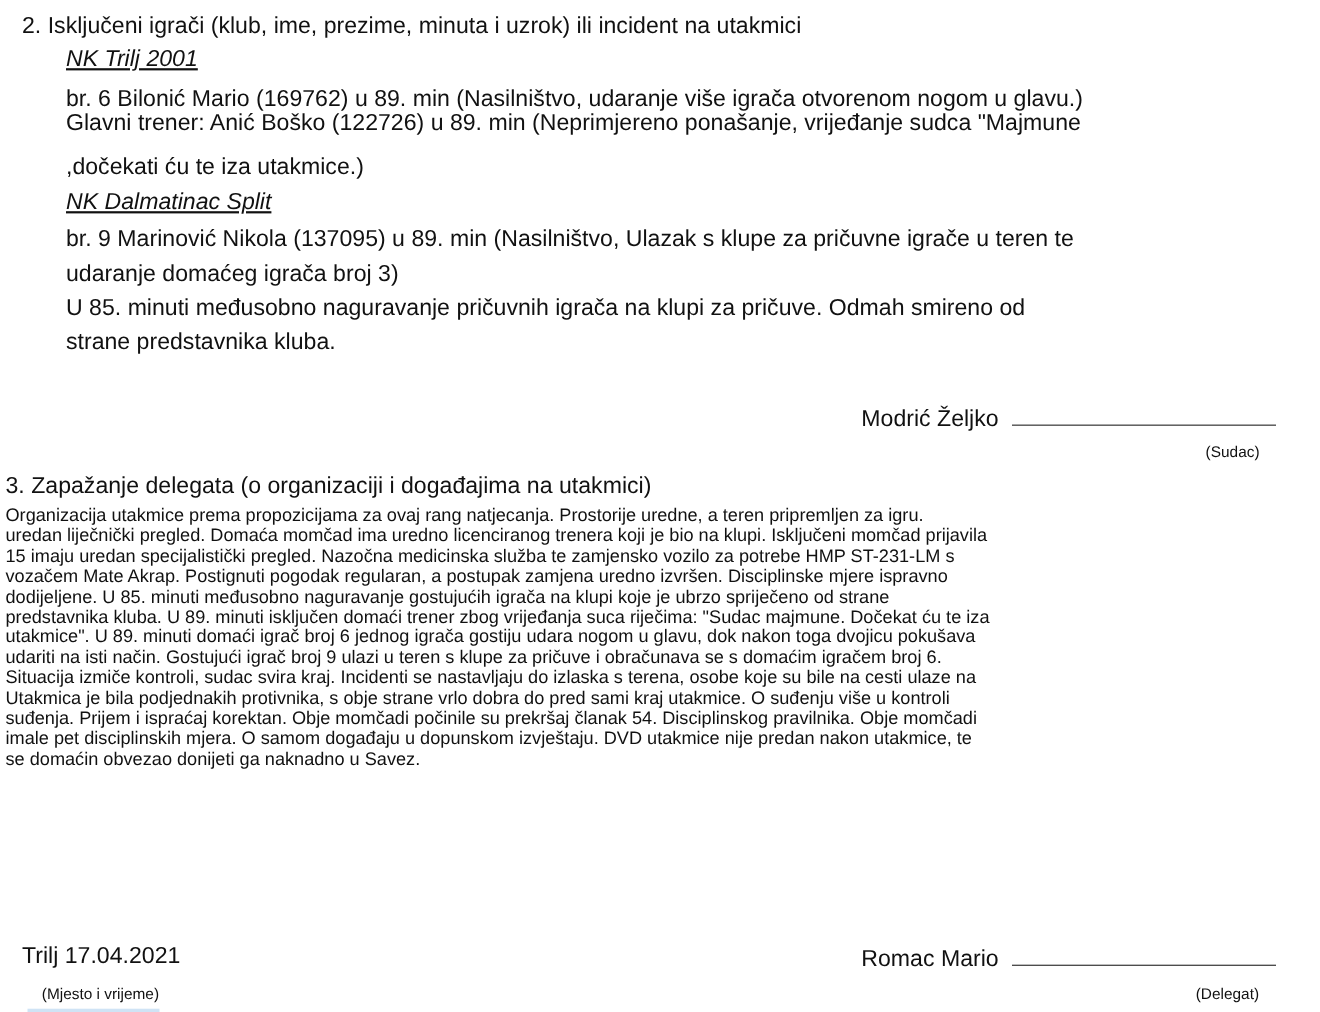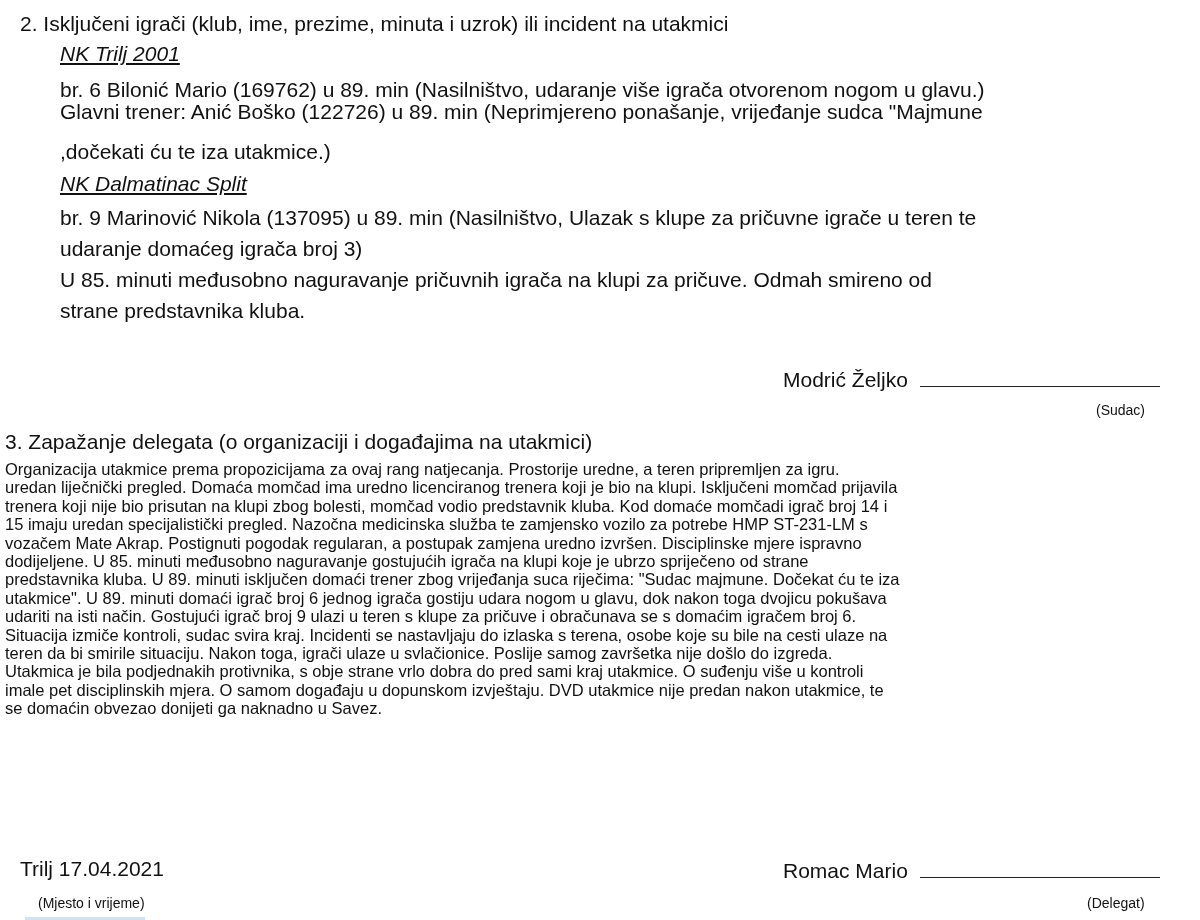--- a/index.html
+++ b/index.html
@@ -44,30 +44,29 @@
     <span>Modrić Željko</span><span class="sig-line"></span>
   </div>
   <div class="abs tiny" style="left:1096px; top:402px;">(Sudac)</div>
 </div>
 
 <div>
   <div class="abs big" style="left:5px; top:430px;">3. Zapažanje delegata (o organizaciji i događajima na utakmici)</div>
   <div class="p3">
     <span>Organizacija utakmice prema propozicijama za ovaj rang natjecanja. Prostorije uredne, a teren pripremljen za igru.</span>
     <span>uredan liječnički pregled. Domaća momčad ima uredno licenciranog trenera koji je bio na klupi. Isključeni momčad prijavila</span>
-    <span>trenera koji nije bio prisutan na klupi zbog bolesti, momčad vodio predstavnik kluba. Kod domaće momčadi igrač broj 14 i</span>
     <span>15 imaju uredan specijalistički pregled. Nazočna medicinska služba te zamjensko vozilo za potrebe HMP ST-231-LM s</span>
     <span>vozačem Mate Akrap. Postignuti pogodak regularan, a postupak zamjena uredno izvršen. Disciplinske mjere ispravno</span>
     <span>dodijeljene. U 85. minuti međusobno naguravanje gostujućih igrača na klupi koje je ubrzo spriječeno od strane</span>
     <span>predstavnika kluba. U 89. minuti isključen domaći trener zbog vrijeđanja suca riječima: "Sudac majmune. Dočekat ću te iza</span>
     <span>utakmice". U 89. minuti domaći igrač broj 6 jednog igrača gostiju udara nogom u glavu, dok nakon toga dvojicu pokušava</span>
     <span>udariti na isti način. Gostujući igrač broj 9 ulazi u teren s klupe za pričuve i obračunava se s domaćim igračem broj 6.</span>
     <span>Situacija izmiče kontroli, sudac svira kraj. Incidenti se nastavljaju do izlaska s terena, osobe koje su bile na cesti ulaze na</span>
-    <span>teren da bi smirile situaciju. Nakon toga, igrači ulaze u svlačionice. Poslije samog završetka nije došlo do izgreda.</span>
     <span>Utakmica je bila podjednakih protivnika, s obje strane vrlo dobra do pred sami kraj utakmice. O suđenju više u kontroli</span>
+    <span>suđenja. Prijem i ispraćaj korektan. Obje momčadi počinile su prekršaj članak 54. Disciplinskog pravilnika. Obje momčadi</span>
     <span>imale pet disciplinskih mjera. O samom događaju u dopunskom izvještaju. DVD utakmice nije predan nakon utakmice, te</span>
     <span>se domaćin obvezao donijeti ga naknadno u Savez.</span>
   </div>
 
   <div class="abs big" style="left:20px; top:857px;">Trilj 17.04.2021</div>
   <div class="abs tiny" style="left:38px; top:895px;">(Mjesto i vrijeme)</div>
 
   <div class="abs big" style="left:783px; top:857px;">
     <span>Romac Mario</span><span class="sig-line"></span>
   </div>

